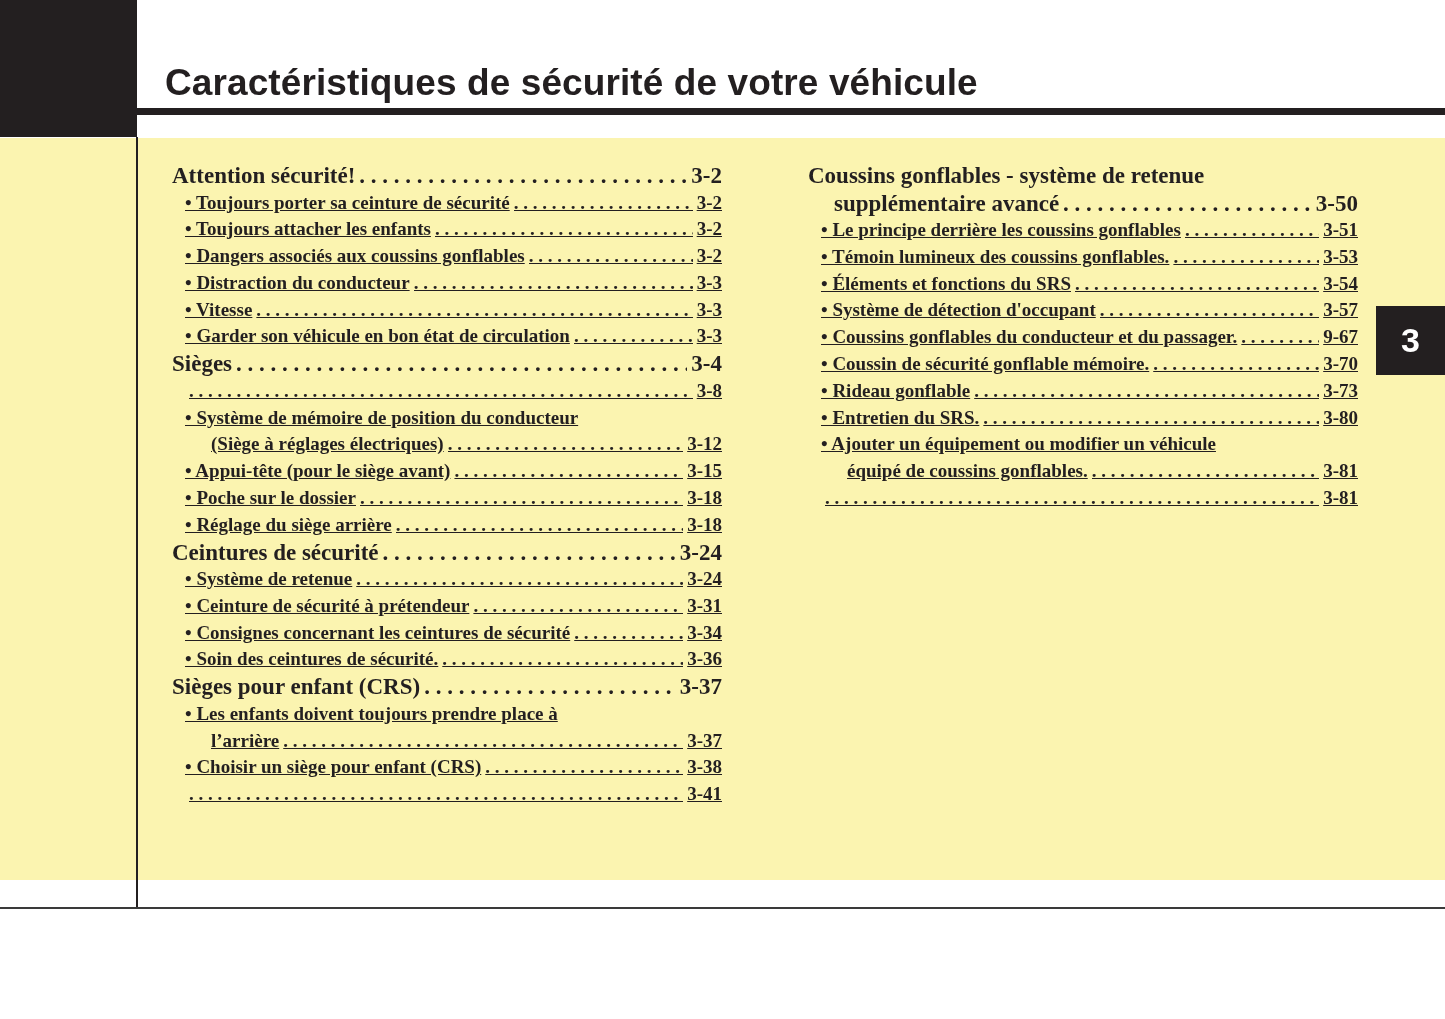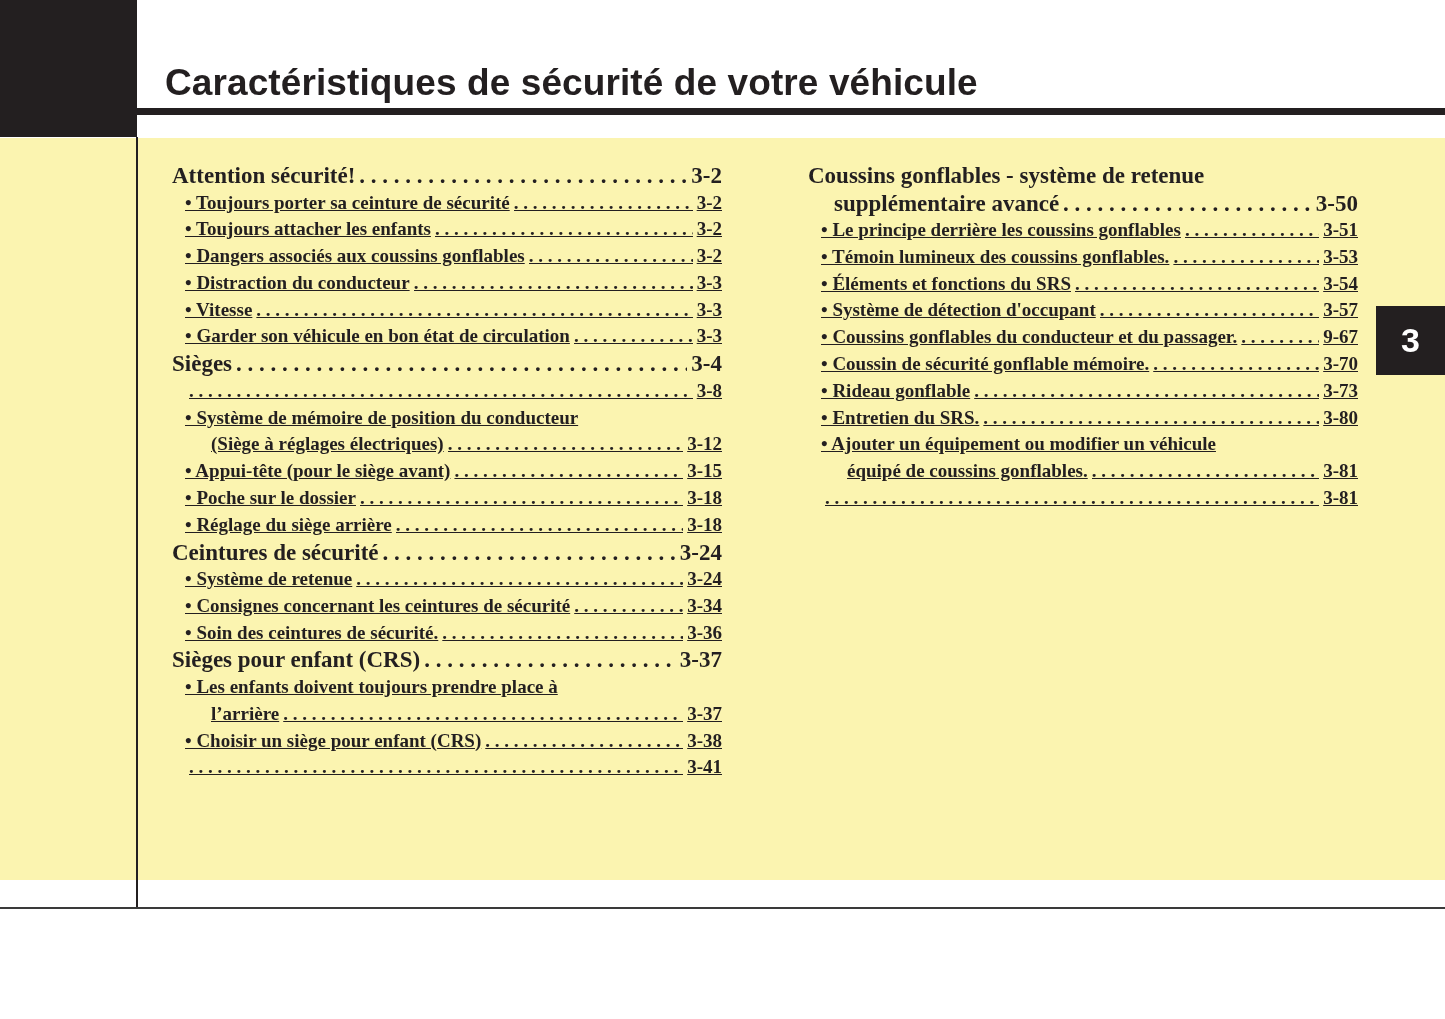--- a/index.html
+++ b/index.html
@@ -111,20 +111,25 @@
       <span class="txt">Ceintures de sécurité</span>
       <span class="leader"></span>
       <span class="page">3-24</span>
     </div>
     <div class="row item">
       <span class="txt">• Système de retenue</span>
       <span class="leader"></span>
       <span class="page">3-24</span>
     </div>
     <div class="row item">
+      <span class="txt">• Ceinture de sécurité à prétendeur</span>
+      <span class="leader"></span>
+      <span class="page">3-31</span>
+    </div>
+    <div class="row item">
       <span class="txt">• Consignes concernant les ceintures de sécurité</span>
       <span class="leader"></span>
       <span class="page">3-34</span>
     </div>
     <div class="row item">
       <span class="txt">• Soin des ceintures de sécurité.</span>
       <span class="leader"></span>
       <span class="page">3-36</span>
     </div>
     <div class="row section">

